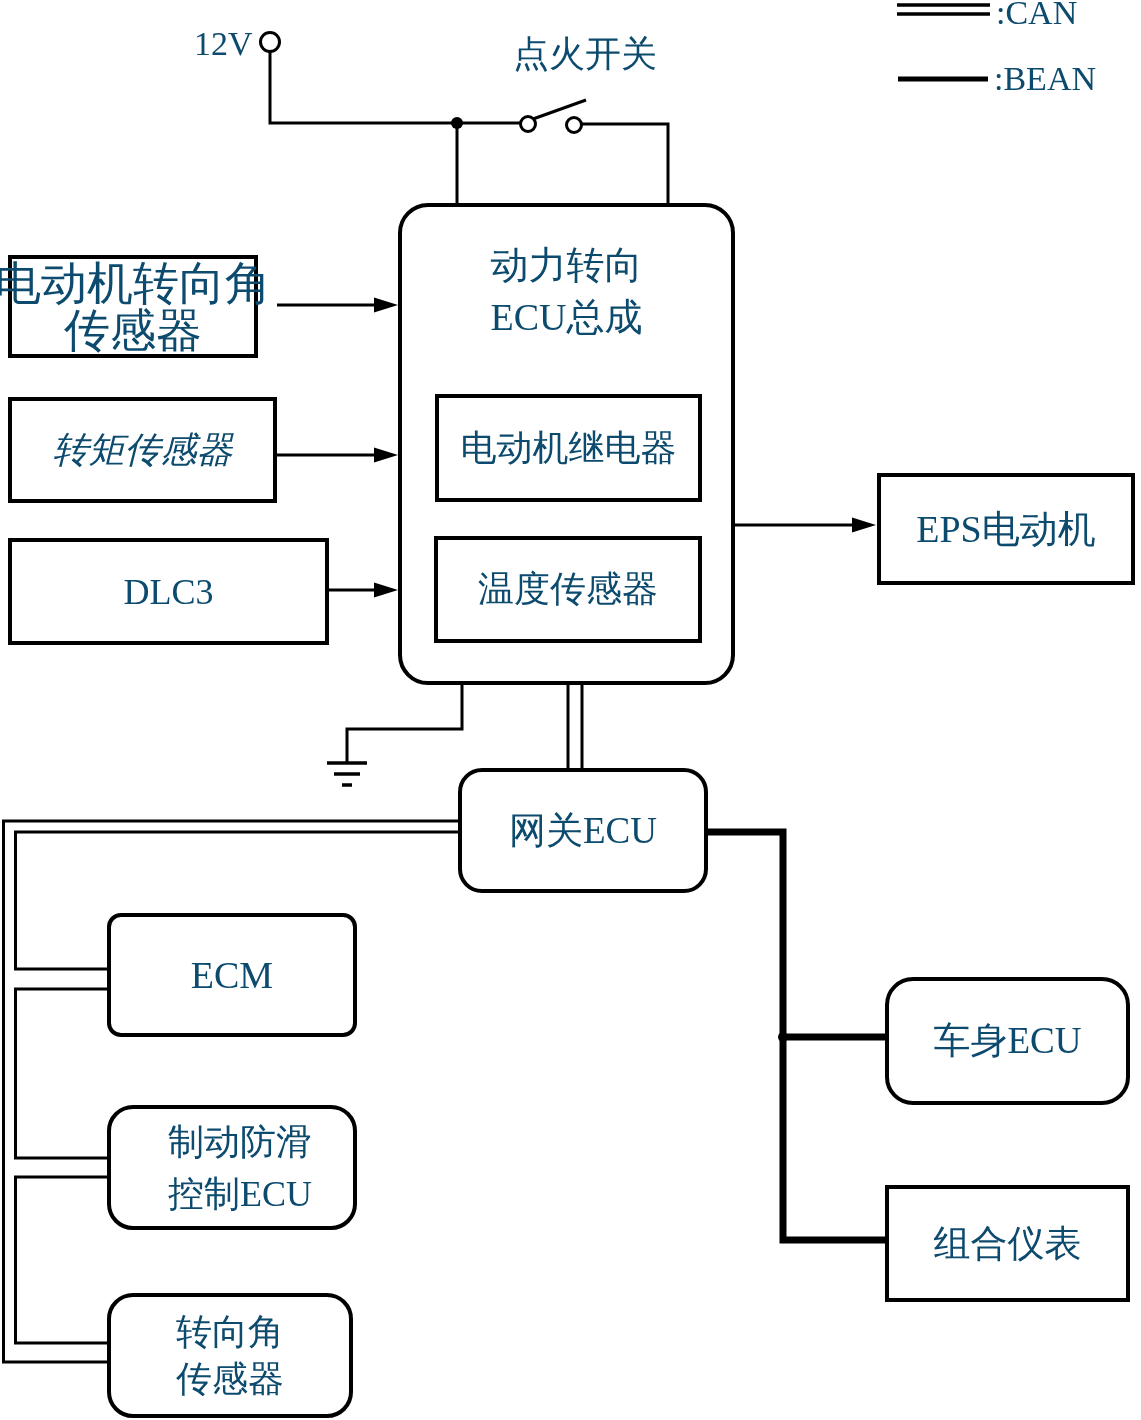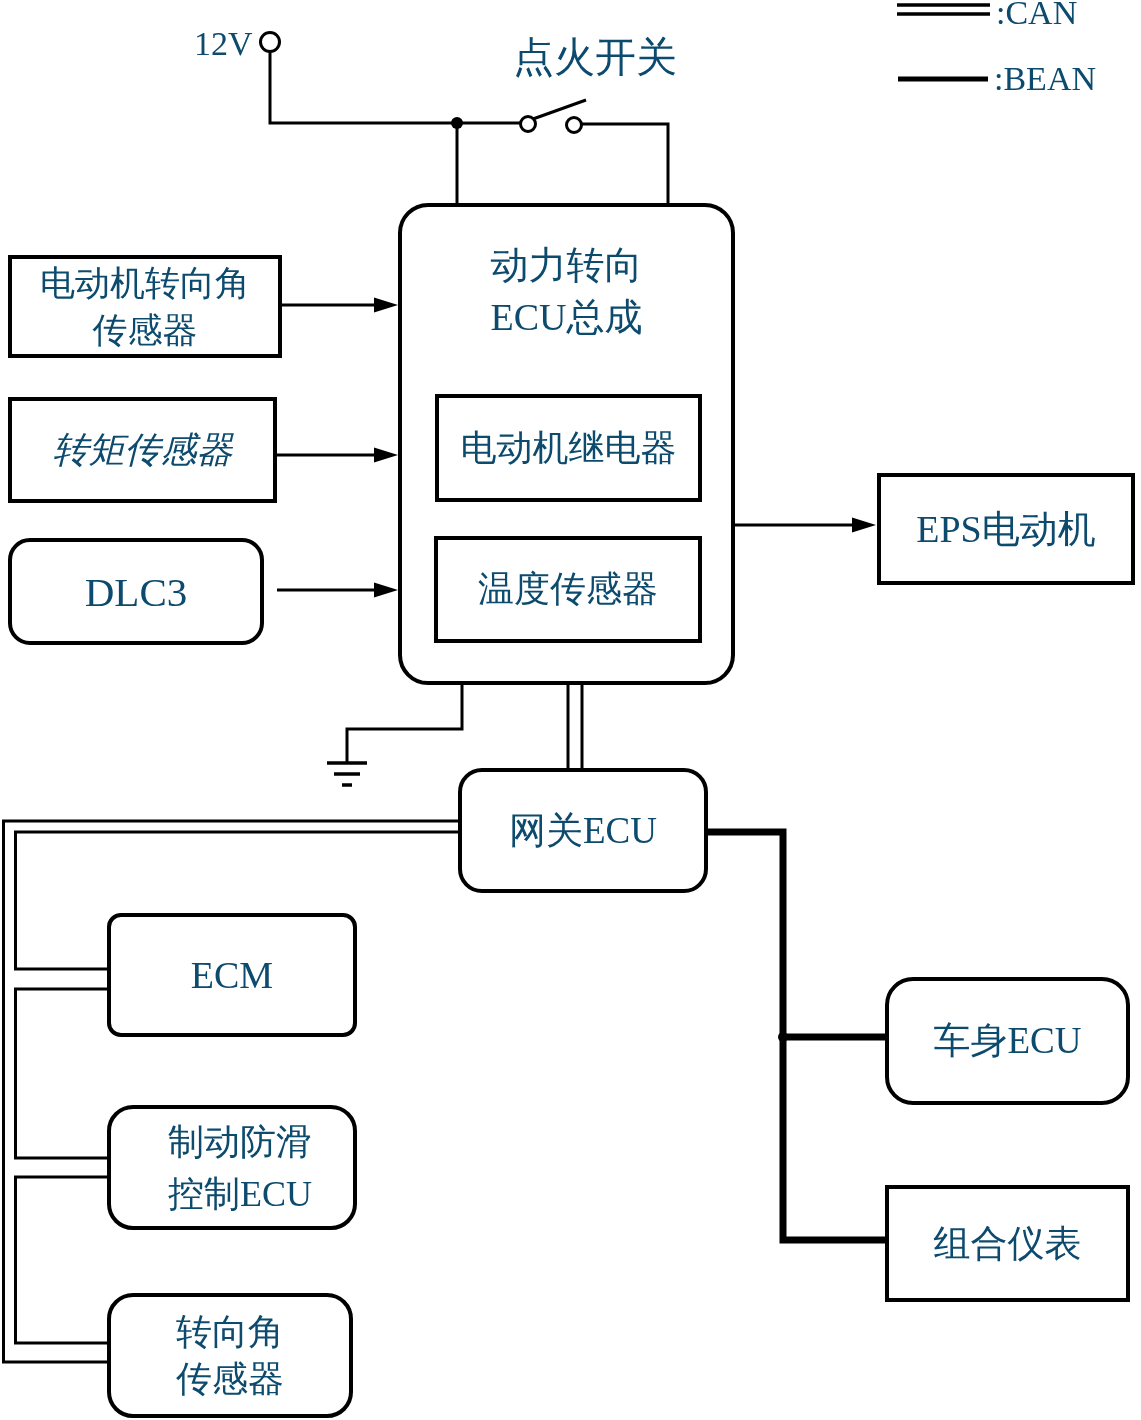--- a/index.html
+++ b/index.html
@@ -71,34 +71,34 @@
       <path d="M108,989 H15.5 V1158 H108"></path>
       <path d="M108,1177 H15.5 V1343 H108"></path>
 
       <path d="M704,832 H783 V1240 H885" stroke-width="7"></path>
       <path d="M783,1037 H885" stroke-width="7"></path>
       <circle cx="783" cy="1037" r="5" fill="#000000" stroke="none"></circle>
     </g>
   </svg>
 
   <div class="label" style="left:194px; top:25px; font-size:34px;">12V</div>
-  <div class="label" style="left:513px; top:30px; font-size:41px;">点火开关</div>
+  <div class="label" style="left:513px; top:30px; font-size:36px;">点火开关</div>
   <div class="label" style="left:996px; top:-6px; font-size:34px;">:CAN</div>
   <div class="label" style="left:994px; top:60px; font-size:34px;">:BEAN</div>
 
-  <div class="box" style="left:8px; top:255px; width:274px; height:103px; font-size:35px; line-height:47px;">
+  <div class="box" style="left:8px; top:255px; width:250px; height:103px; font-size:46px; line-height:47px;">
     <span class="ln">电动机转向角</span>
     <span class="ln">传感器</span>
   </div>
 
   <div class="box" style="left:8px; top:397px; width:269px; height:106px; font-size:36px;font-style:italic;">
     <span class="ln">转矩传感器</span>
   </div>
 
-  <div class="box" style="left:8px; top:538px; width:256px; height:107px; font-size:41px;border-radius:22px;">
+  <div class="box" style="left:8px; top:538px; width:321px; height:107px; font-size:36px;">
     <span class="ln">DLC3</span>
   </div>
 
   <div class="box" style="left:398px; top:203px; width:337px; height:482px; border-radius:30px; justify-content:flex-start; padding-top:32px; font-size:38px; line-height:52px;">
     <span class="ln">动力转向</span>
     <span class="ln">ECU总成</span>
   </div>
 
   <div class="box" style="left:435px; top:394px; width:267px; height:108px; font-size:36px;">
     <span class="ln">电动机继电器</span>

